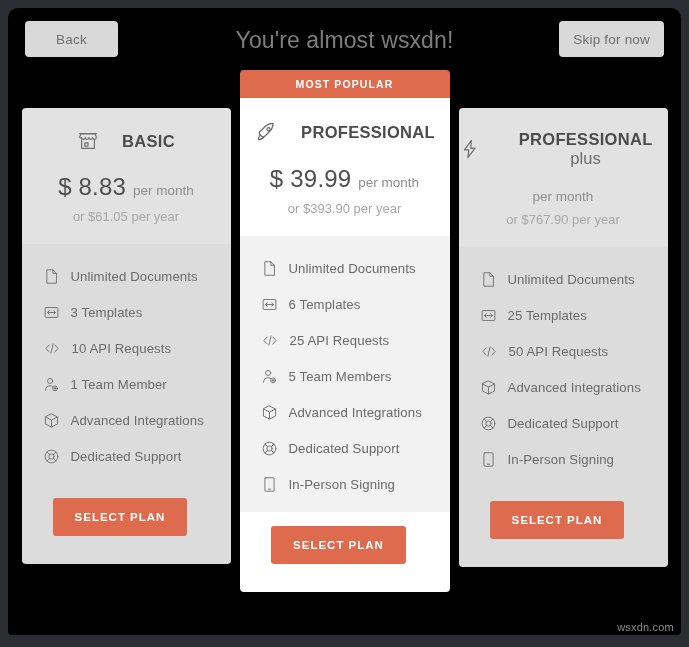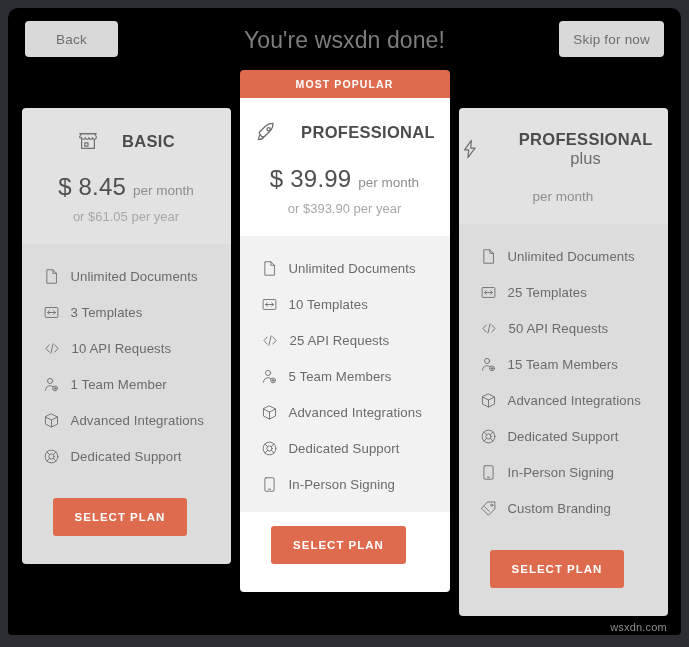--- a/index.html
+++ b/index.html
@@ -194,55 +194,55 @@
     font-weight: bold;
     letter-spacing: 1px;
     padding: 13px 22px;
     cursor: pointer;
     font-family: "Liberation Sans", sans-serif;
   }
 
   
   #watermark {
     position: absolute;
-    right: 14px;
+    right: 7px;
     bottom: 2px;
     font-size: 11px;
     color: #8c8c8c;
     letter-spacing: .2px;
   }
 </style>
 </head>
 <body>
 
 <div id="frame">
   <div id="page">
 
     <div id="header">
       <button class="hdr-btn" id="back-button">Back</button>
-      <div id="page-title">You're wsxdn done!</div>
+      <div id="page-title">You're almost wsxdn!</div>
       <button class="hdr-btn" id="skip-button">Skip for now</button>
     </div>
 
     <div id="plans">
         <div class="plan side">
           <div class="plan-head">
             <div class="plan-title-row">
               <span class="plan-icon">
                 <svg width="22" height="22" viewBox="0 0 24 24">
                   <path stroke="#6f6f6f" stroke-width="1.3" fill="none" stroke-linecap="round" stroke-linejoin="round" d="M3 7l1.6-3h14.8L21 7v1.2a2 2 0 0 1-4 0 2 2 0 0 1-4 0 2 2 0 0 1-4 0 2 2 0 0 1-4 0 2 2 0 0 1-2 0z"></path>
                   <path stroke="#6f6f6f" stroke-width="1.3" fill="none" stroke-linecap="round" stroke-linejoin="round" d="M5 10.5V20h14v-9.5"></path>
                   <path stroke="#6f6f6f" stroke-width="1.3" fill="none" stroke-linecap="round" stroke-linejoin="round" d="M8.5 14h3.5v3.5H8.5z"></path>
                   <path stroke="#6f6f6f" stroke-width="1.3" fill="none" stroke-linecap="round" stroke-linejoin="round" d="M3 4h18"></path>
                 </svg>
               </span>
               <div class="plan-title"><span>BASIC</span></div>
             </div>
             <div class="price-row">
-              <div class="price"><span>$</span> <span>8.45</span></div>
+              <div class="price"><span>$</span> <span>8.83</span></div>
               <div class="per">per month</div>
             </div>
             <div class="yearly">or $61.05 per year</div>
           </div>
           <div class="features">
             <div class="feature">
               <span class="feature-icon">
                 <svg width="17" height="17" viewBox="0 0 24 24">
                   <path stroke="#6f6f6f" stroke-width="1.3" fill="none" stroke-linecap="round" stroke-linejoin="round" d="M6 2.5h8l5 5v14H6z"></path>
                   <path stroke="#6f6f6f" stroke-width="1.3" fill="none" stroke-linecap="round" stroke-linejoin="round" d="M14 2.5v5h5"></path>
@@ -336,21 +336,21 @@
             </div>
             <div class="feature">
               <span class="feature-icon">
                 <svg width="17" height="17" viewBox="0 0 24 24">
                   <rect stroke="#6f6f6f" stroke-width="1.3" fill="none" stroke-linecap="round" stroke-linejoin="round" x="3" y="5" width="18" height="14" rx="1.4"></rect>
                   <path stroke="#6f6f6f" stroke-width="1.3" fill="none" stroke-linecap="round" stroke-linejoin="round" d="M6.5 12h11"></path>
                   <path stroke="#6f6f6f" stroke-width="1.3" fill="none" stroke-linecap="round" stroke-linejoin="round" d="M9 9.5 6.5 12 9 14.5"></path>
                   <path stroke="#6f6f6f" stroke-width="1.3" fill="none" stroke-linecap="round" stroke-linejoin="round" d="M15 9.5 17.5 12 15 14.5"></path>
                 </svg>
               </span>
-              <span class="feature-label">10 Templates</span>
+              <span class="feature-label">6 Templates</span>
             </div>
             <div class="feature">
               <span class="feature-icon">
                 <svg width="18" height="17" viewBox="0 0 24 24">
                   <path stroke="#6f6f6f" stroke-width="1.3" fill="none" stroke-linecap="round" stroke-linejoin="round" d="M8 7 3.5 12 8 17"></path>
                   <path stroke="#6f6f6f" stroke-width="1.3" fill="none" stroke-linecap="round" stroke-linejoin="round" d="M16 7l4.5 5-4.5 5"></path>
                   <path stroke="#6f6f6f" stroke-width="1.3" fill="none" stroke-linecap="round" stroke-linejoin="round" d="M13.5 5.5 10.5 18.5"></path>
                 </svg>
               </span>
               <span class="feature-label">25 API Requests</span>
@@ -404,20 +404,21 @@
               <span class="plan-icon">
                 <svg width="22" height="22" viewBox="0 0 24 24">
                   <path stroke="#6f6f6f" stroke-width="1.3" fill="none" stroke-linecap="round" stroke-linejoin="round" d="M13.5 2.5 6 13h4.6l-.9 8.5L17.5 11h-4.7z"></path>
                 </svg>
               </span>
               <div class="plan-title"><span>PROFESSIONAL</span> <span class="plus">plus</span></div>
             </div>
             <div class="price-row">
               <div class="per">per month</div>
             </div>
+            <div class="yearly">or $767.90 per year</div>
           </div>
           <div class="features">
             <div class="feature">
               <span class="feature-icon">
                 <svg width="17" height="17" viewBox="0 0 24 24">
                   <path stroke="#6f6f6f" stroke-width="1.3" fill="none" stroke-linecap="round" stroke-linejoin="round" d="M6 2.5h8l5 5v14H6z"></path>
                   <path stroke="#6f6f6f" stroke-width="1.3" fill="none" stroke-linecap="round" stroke-linejoin="round" d="M14 2.5v5h5"></path>
                 </svg>
               </span>
               <span class="feature-label">Unlimited Documents</span>
@@ -439,31 +440,20 @@
                   <path stroke="#6f6f6f" stroke-width="1.3" fill="none" stroke-linecap="round" stroke-linejoin="round" d="M8 7 3.5 12 8 17"></path>
                   <path stroke="#6f6f6f" stroke-width="1.3" fill="none" stroke-linecap="round" stroke-linejoin="round" d="M16 7l4.5 5-4.5 5"></path>
                   <path stroke="#6f6f6f" stroke-width="1.3" fill="none" stroke-linecap="round" stroke-linejoin="round" d="M13.5 5.5 10.5 18.5"></path>
                 </svg>
               </span>
               <span class="feature-label">50 API Requests</span>
             </div>
             <div class="feature">
               <span class="feature-icon">
                 <svg width="17" height="17" viewBox="0 0 24 24">
-                  <circle stroke="#6f6f6f" stroke-width="1.3" fill="none" stroke-linecap="round" stroke-linejoin="round" cx="10" cy="7" r="3.6"></circle>
-                  <path stroke="#6f6f6f" stroke-width="1.3" fill="none" stroke-linecap="round" stroke-linejoin="round" d="M3.5 20c0-3.6 2.9-6.2 6.5-6.2 1.3 0 2.5.3 3.5.9"></path>
-                  <circle stroke="#6f6f6f" stroke-width="1.3" fill="none" stroke-linecap="round" stroke-linejoin="round" cx="17" cy="17.5" r="3.4"></circle>
-                  <path stroke="#6f6f6f" stroke-width="1.3" fill="none" stroke-linecap="round" stroke-linejoin="round" d="M17 15.9v3.2M15.4 17.5h3.2"></path>
-                </svg>
-              </span>
-              <span class="feature-label">15 Team Members</span>
-            </div>
-            <div class="feature">
-              <span class="feature-icon">
-                <svg width="17" height="17" viewBox="0 0 24 24">
                   <path stroke="#6f6f6f" stroke-width="1.3" fill="none" stroke-linecap="round" stroke-linejoin="round" d="M12 2.8 20.5 7v10L12 21.2 3.5 17V7z"></path>
                   <path stroke="#6f6f6f" stroke-width="1.3" fill="none" stroke-linecap="round" stroke-linejoin="round" d="M3.5 7 12 11.4 20.5 7"></path>
                   <path stroke="#6f6f6f" stroke-width="1.3" fill="none" stroke-linecap="round" stroke-linejoin="round" d="M12 11.4v9.8"></path>
                 </svg>
               </span>
               <span class="feature-label">Advanced Integrations</span>
             </div>
             <div class="feature">
               <span class="feature-icon">
                 <svg width="17" height="17" viewBox="0 0 24 24">
@@ -476,30 +466,20 @@
             </div>
             <div class="feature">
               <span class="feature-icon">
                 <svg width="17" height="17" viewBox="0 0 24 24">
                   <rect stroke="#6f6f6f" stroke-width="1.3" fill="none" stroke-linecap="round" stroke-linejoin="round" x="5.5" y="2.5" width="13" height="19" rx="1.6"></rect>
                   <path stroke="#6f6f6f" stroke-width="1.3" fill="none" stroke-linecap="round" stroke-linejoin="round" d="M10.5 18.6h3"></path>
                 </svg>
               </span>
               <span class="feature-label">In-Person Signing</span>
             </div>
-            <div class="feature">
-              <span class="feature-icon">
-                <svg width="17" height="17" viewBox="0 0 24 24">
-                  <path stroke="#6f6f6f" stroke-width="1.3" fill="none" stroke-linecap="round" stroke-linejoin="round" d="M11.2 2.8H21v9.8L12 21.6 2.4 12z"></path>
-                  <circle stroke="#6f6f6f" stroke-width="1.3" fill="none" stroke-linecap="round" stroke-linejoin="round" cx="16.6" cy="7.3" r="1.5"></circle>
-                  <path stroke="#6f6f6f" stroke-width="1.3" fill="none" stroke-linecap="round" stroke-linejoin="round" d="M6.5 9.5 13 16"></path>
-                </svg>
-              </span>
-              <span class="feature-label">Custom Branding</span>
-            </div>
           </div>
           <div class="plan-foot"><button class="select-btn">SELECT PLAN</button></div>
         </div>
       </div>
 
     <div id="watermark">wsxdn.com</div>
   </div>
 </div>
 
 </body></html>

